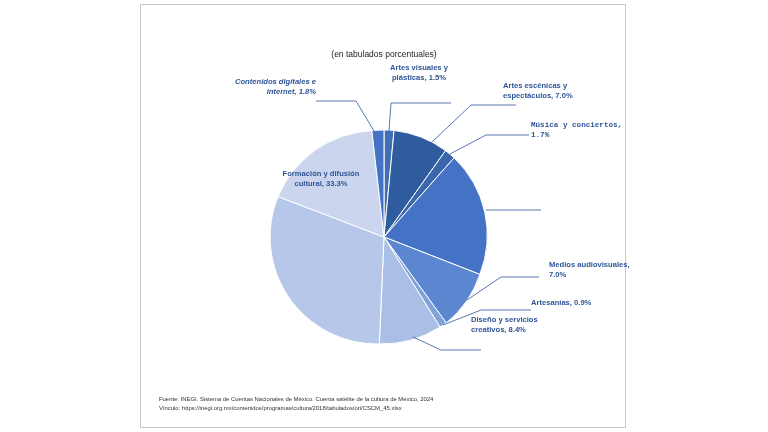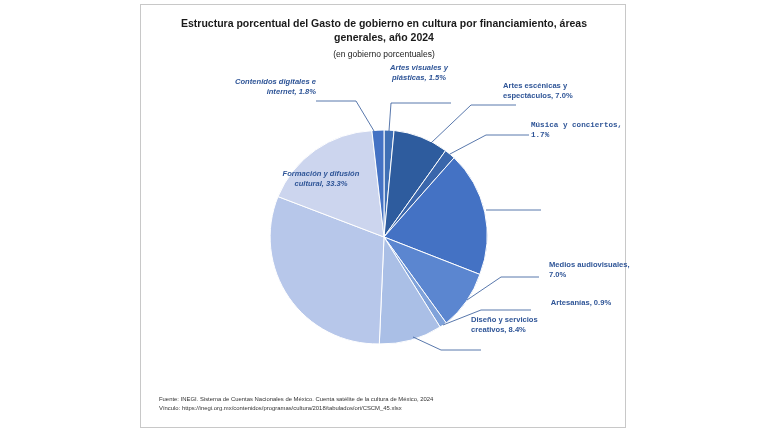--- a/index.html
+++ b/index.html
@@ -52,39 +52,38 @@
   }
   .lbl {
     position: absolute;
     font-size: 7.6px;
     font-weight: bold;
     color: #2f5597;
     line-height: 1.28;
   }
   .lbl.r { text-align: left; }
   .lbl.l { text-align: right; }
-  .lbl.c { text-align: center; font-style: italic; }
+  .lbl.c { text-align: center; }
   #footnote {
     position: absolute;
     left: 18px;
     bottom: 14px;
     width: 452px;
     font-size: 5.9px;
     color: #333333;
     line-height: 1.55;
   }
   #footnote div { white-space: nowrap; }
 </style>
 </head>
 <body>
 
 <div id="chart-card">
 
-  <div id="chart-title">Estructura porcentual del Gasto de gobierno en cultura por financiamiento, áreas generales, año 2024</div>
-  <div id="chart-subtitle">(en gobierno porcentuales)</div>
+  <div id="chart-subtitle">(en tabulados porcentuales)</div>
 
   <div id="pie-wrap">
     <svg width="486" height="424" viewBox="0 0 486 424">
       <g>
 
         <path fill="#3f6fb5" stroke="#ffffff" stroke-width="1" d="M 243 232 L 243 125 A 107 107 0 0 1 253.05 125.47 Z"></path>
         <path fill="#2e5c9e" stroke="#ffffff" stroke-width="1" d="M 243 232 L 253.05 125.47 A 107 107 0 0 1 304.56 145.63 Z"></path>
         <path fill="#3a66ab" stroke="#ffffff" stroke-width="1" d="M 243 232 L 304.56 145.63 A 107 107 0 0 1 313.12 152.77 Z"></path>
         <path fill="#4472c4" stroke="#ffffff" stroke-width="1" d="M 243 232 L 313.12 152.77 A 107 107 0 0 1 338.87 269.40 Z"></path>
         <path fill="#5b86d0" stroke="#ffffff" stroke-width="1" d="M 243 232 L 338.87 269.40 A 107 107 0 0 1 305.25 318.01 Z"></path>
@@ -108,21 +107,21 @@
 
     <div class="lbl r" style="left:362px; top:76px; width:110px;"><span>Artes escénicas y<br>espectáculos, 7.0%</span></div>
 
     <div class="lbl c" style="left:222px; top:58px; width:112px;"><span>Artes visuales y<br>plásticas, 1.5%</span></div>
 
     <div class="lbl r" style="left:390px; top:116px; width:100px;font-family:Liberation Mono, monospace;"><span>Música y conciertos,<br>1.7%</span></div>
 
 
     <div class="lbl r" style="left:408px; top:255px; width:100px;"><span>Medios audiovisuales,<br>7.0%</span></div>
 
-    <div class="lbl r" style="left:390px; top:293px; width:100px;text-align:center;"><span>Artesanías, 0.9%</span></div>
+    <div class="lbl r" style="left:390px; top:293px; width:100px;"><span>Artesanías, 0.9%</span></div>
 
     <div class="lbl r" style="left:330px; top:310px; width:110px;"><span>Diseño y servicios<br>creativos, 8.4%</span></div>
 
 
     <div class="lbl c" style="left:120px; top:164px; width:120px;"><span>Formación y difusión<br>cultural, 33.3%</span></div>
 
     <div class="lbl l" style="left:45px; top:72px; width:130px;font-style:italic;"><span>Contenidos digitales e<br>internet, 1.8%</span></div>
   </div>
 
   <div id="footnote">

